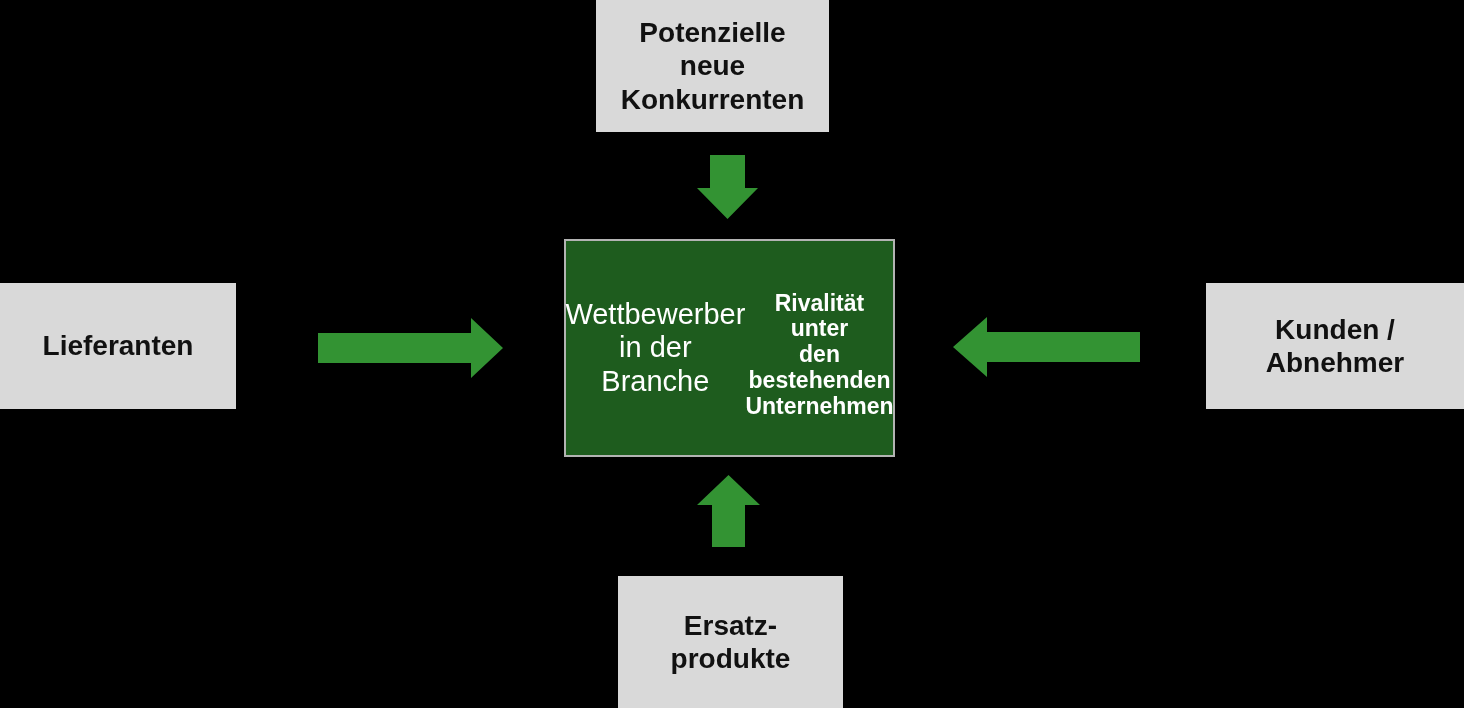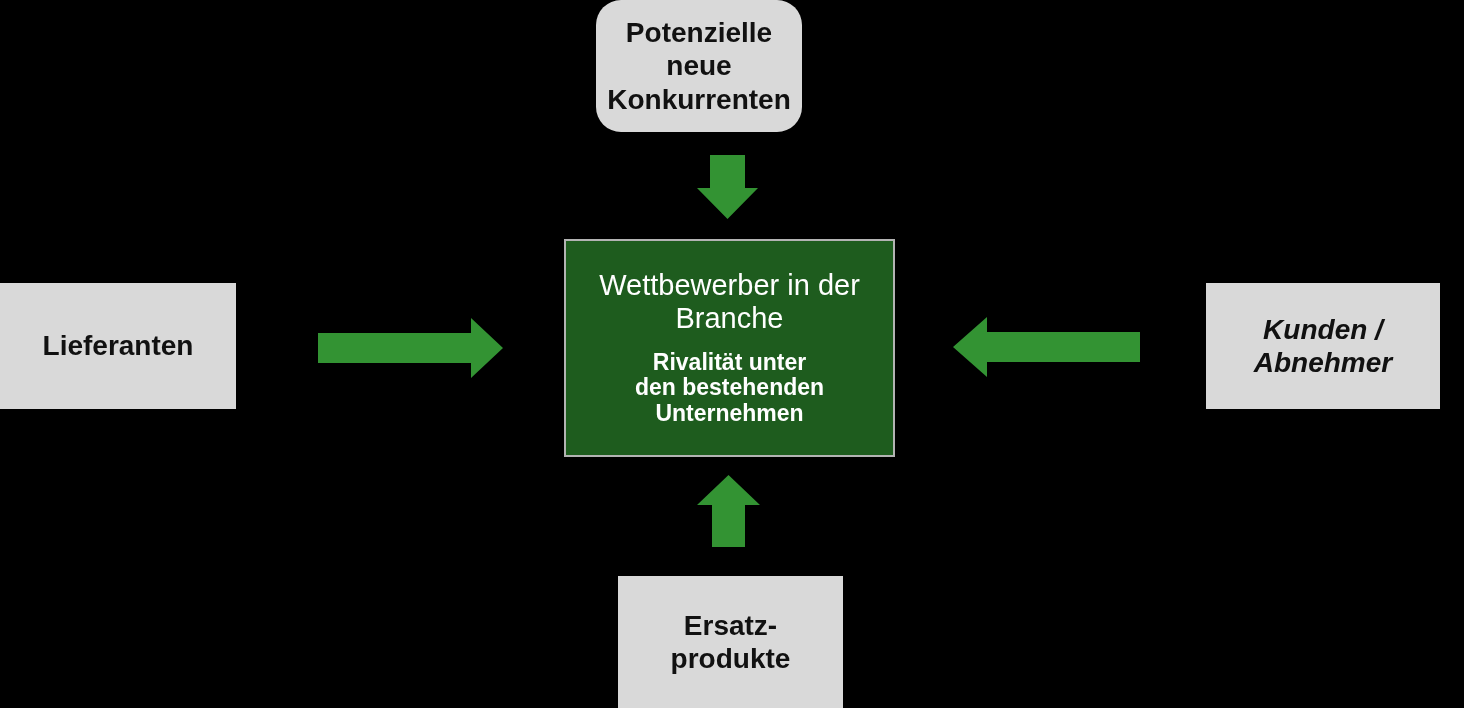--- a/index.html
+++ b/index.html
@@ -24,31 +24,31 @@
     position:absolute;
     background:var(--outer-box-bg);
     color:var(--outer-box-text);
     display:flex;align-items:center;justify-content:center;
     text-align:center;
     font-weight:bold;
     font-size:28px;
     line-height:1.18;
     white-space:pre-line;
   }
-  .node-top{left:596px;top:0;width:206px;height:132px;border-radius:25px;}
+  .node-top{left:596px;top:0;width:233px;height:132px;}
   .node-left{left:0;top:283px;width:236px;height:126px;}
-  .node-right{left:1206px;top:283px;width:234px;height:126px;font-style:italic;}
+  .node-right{left:1206px;top:283px;width:258px;height:126px;}
   .node-bottom{left:618px;top:576px;width:225px;height:132px;}
   .center-box{
     position:absolute;
     left:564px;top:239px;width:331px;height:218px;
     background:var(--center-box-bg);
     border:2px solid var(--center-box-border);
     color:var(--center-box-text);
-    display:flex;flex-direction:column;align-items:center;justify-content:center;
+    display:flex;align-items:center;justify-content:center;
     text-align:center;
   }
   .center-sub{
     font-size:29px;
     font-weight:normal;
     line-height:1.15;
     white-space:pre-line;
   }
   .center-main{
     margin-top:14px;

